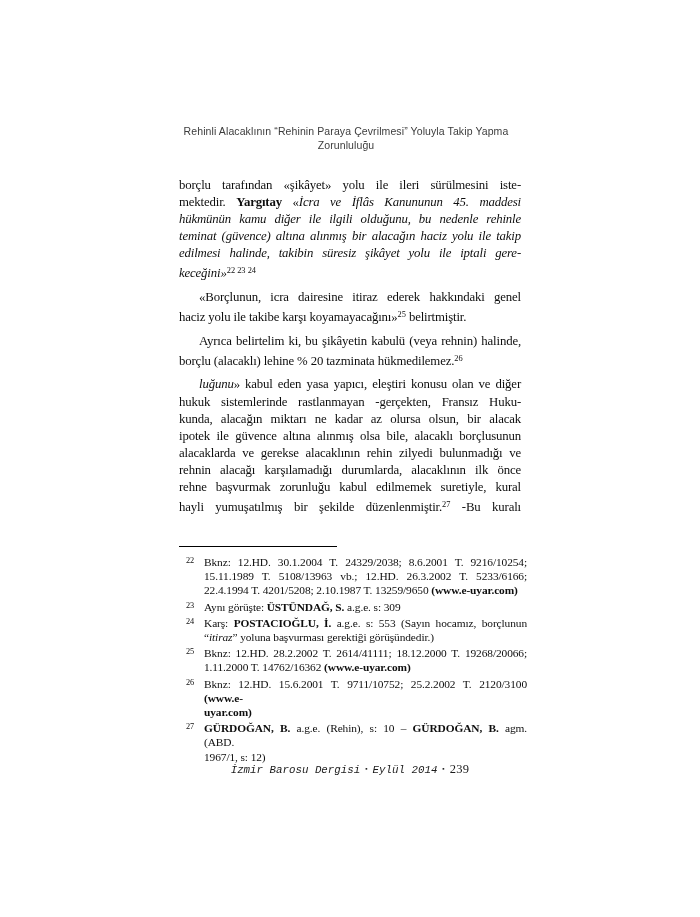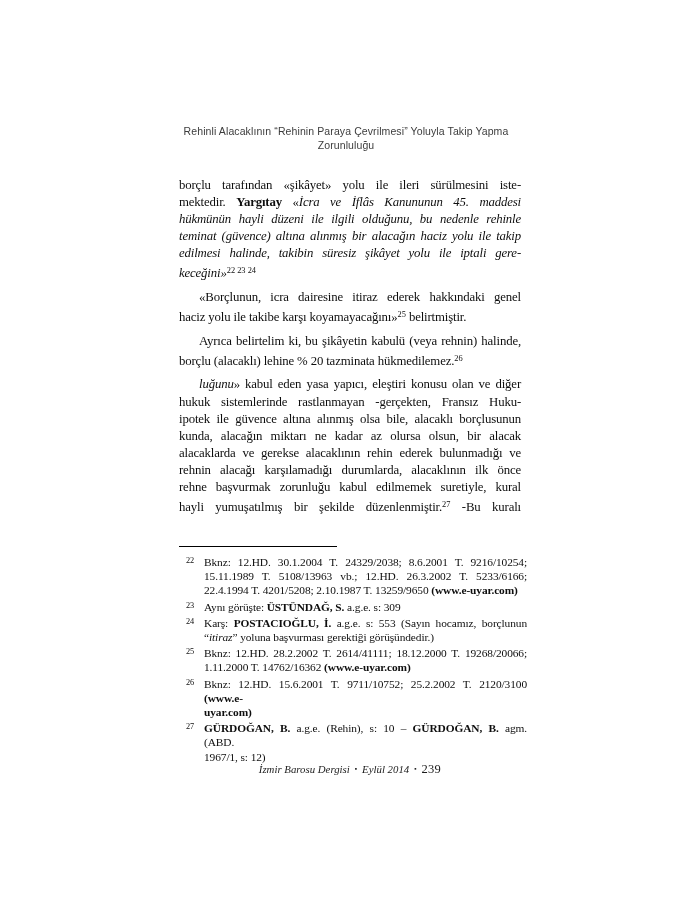--- a/index.html
+++ b/index.html
@@ -33,57 +33,57 @@
     font-size:11.4px; line-height:14.2px; letter-spacing:-0.1px;
   }
   .footnote { position:relative; padding-left:19px; }
   .footnote + .footnote { margin-top:2px; }
   .footnote .line { min-height:14.2px; }
   .fn-num { position:absolute; left:1px; top:-1px; font-size:8.3px; }
   .page-footer {
     position:absolute; left:0; right:0; top:762px; text-align:center;
     font-size:10.8px; color:#1a1a1a;
   }
-  .page-footer .it { font-style:italic; }
+  .page-footer .it { font-style:italic;font-family:Liberation Mono, monospace; }
   .page-footer .sq { font-size:6.5px; vertical-align:2px; padding:0 5px; }
   .page-footer .pg { font-size:12.5px; letter-spacing:0.3px; }
 </style>
 </head>
 <body>
 
 <div class="page">
 
   <div class="running-header">
     <div>Rehinli Alacaklının “Rehinin Paraya Çevrilmesi” Yoluyla Takip Yapma</div>
     <div>Zorunluluğu</div>
   </div>
 
   <div class="body-text" id="body-text">
       <div class="para">
         <div class="line jl"><span class="">borçlu tarafından «şikâyet» yolu ile ileri sürülmesini iste-</span></div>
         <div class="line jl"><span class="">mektedir. </span><span class="b ">Yargıtay</span><span class=""> «</span><span class="i ">İcra ve İflâs Kanununun 45. maddesi</span></div>
-        <div class="line jl"><span class="i ">hükmünün hayli düzeni ile ilgili olduğunu, bu nedenle rehinle</span></div>
+        <div class="line jl"><span class="i ">hükmünün kamu diğer ile ilgili olduğunu, bu nedenle rehinle</span></div>
         <div class="line jl"><span class="i ">teminat (güvence) altına alınmış bir alacağın haciz yolu ile takip</span></div>
         <div class="line jl"><span class="i ">edilmesi halinde, takibin süresiz şikâyet yolu ile iptali gere-</span></div>
         <div class="line"><span class="i ">keceğini»</span><span class="sup">22 23 24</span></div>
       </div>
       <div class="para indent">
         <div class="line jl"><span class="">«Borçlunun, icra dairesine itiraz ederek hakkındaki genel</span></div>
         <div class="line"><span class="">haciz yolu ile takibe karşı koyamayacağını»</span><span class="sup">25</span><span class=""> belirtmiştir.</span></div>
       </div>
       <div class="para indent">
         <div class="line jl"><span class="">Ayrıca belirtelim ki, bu şikâyetin kabulü (veya rehnin) halinde,</span></div>
         <div class="line"><span class="">borçlu (alacaklı) lehine % 20 tazminata hükmedilemez.</span><span class="sup">26</span></div>
       </div>
       <div class="para indent">
         <div class="line jl"><span class="i ">luğunu</span><span class="">» kabul eden yasa yapıcı, eleştiri konusu olan ve diğer</span></div>
         <div class="line jl"><span class="">hukuk sistemlerinde rastlanmayan -gerçekten, Fransız Huku-</span></div>
+        <div class="line jl"><span class="">kunda, alacağın miktarı ne kadar az olursa olsun, bir alacak</span></div>
         <div class="line jl"><span class="">ipotek ile güvence altına alınmış olsa bile, alacaklı borçlusunun</span></div>
-        <div class="line jl"><span class="">kunda, alacağın miktarı ne kadar az olursa olsun, bir alacak</span></div>
-        <div class="line jl"><span class="">alacaklarda ve gerekse alacaklının rehin ederek bulunmadığı ve</span></div>
+        <div class="line jl"><span class="">alacaklarda ve gerekse alacaklının rehin zilyedi bulunmadığı ve</span></div>
         <div class="line jl"><span class="">rehnin alacağı karşılamadığı durumlarda, alacaklının ilk önce</span></div>
         <div class="line jl"><span class="">rehne başvurmak zorunluğu kabul edilmemek suretiyle, kural</span></div>
         <div class="line jl"><span class="">hayli yumuşatılmış bir şekilde düzenlenmiştir.</span><span class="sup">27</span><span class=""> -Bu kuralı</span></div>
       </div>
     </div>
 
   <div class="fn-sep"></div>
 
   <div class="footnotes" id="footnotes">
       <div class="footnote">

